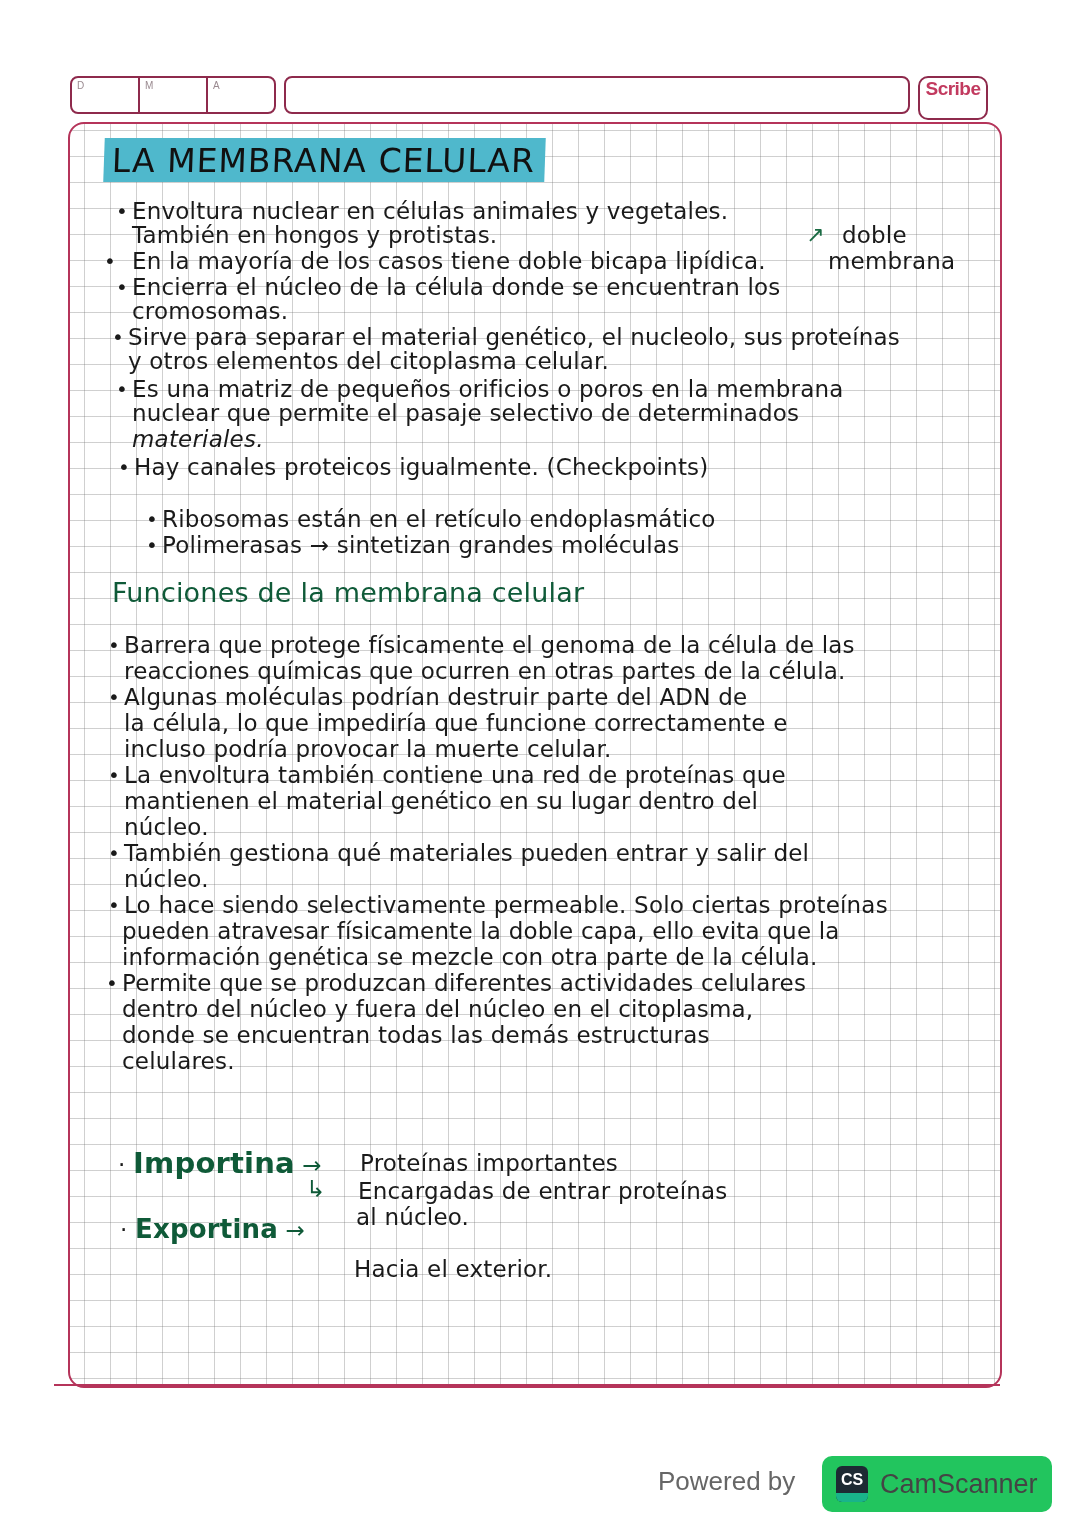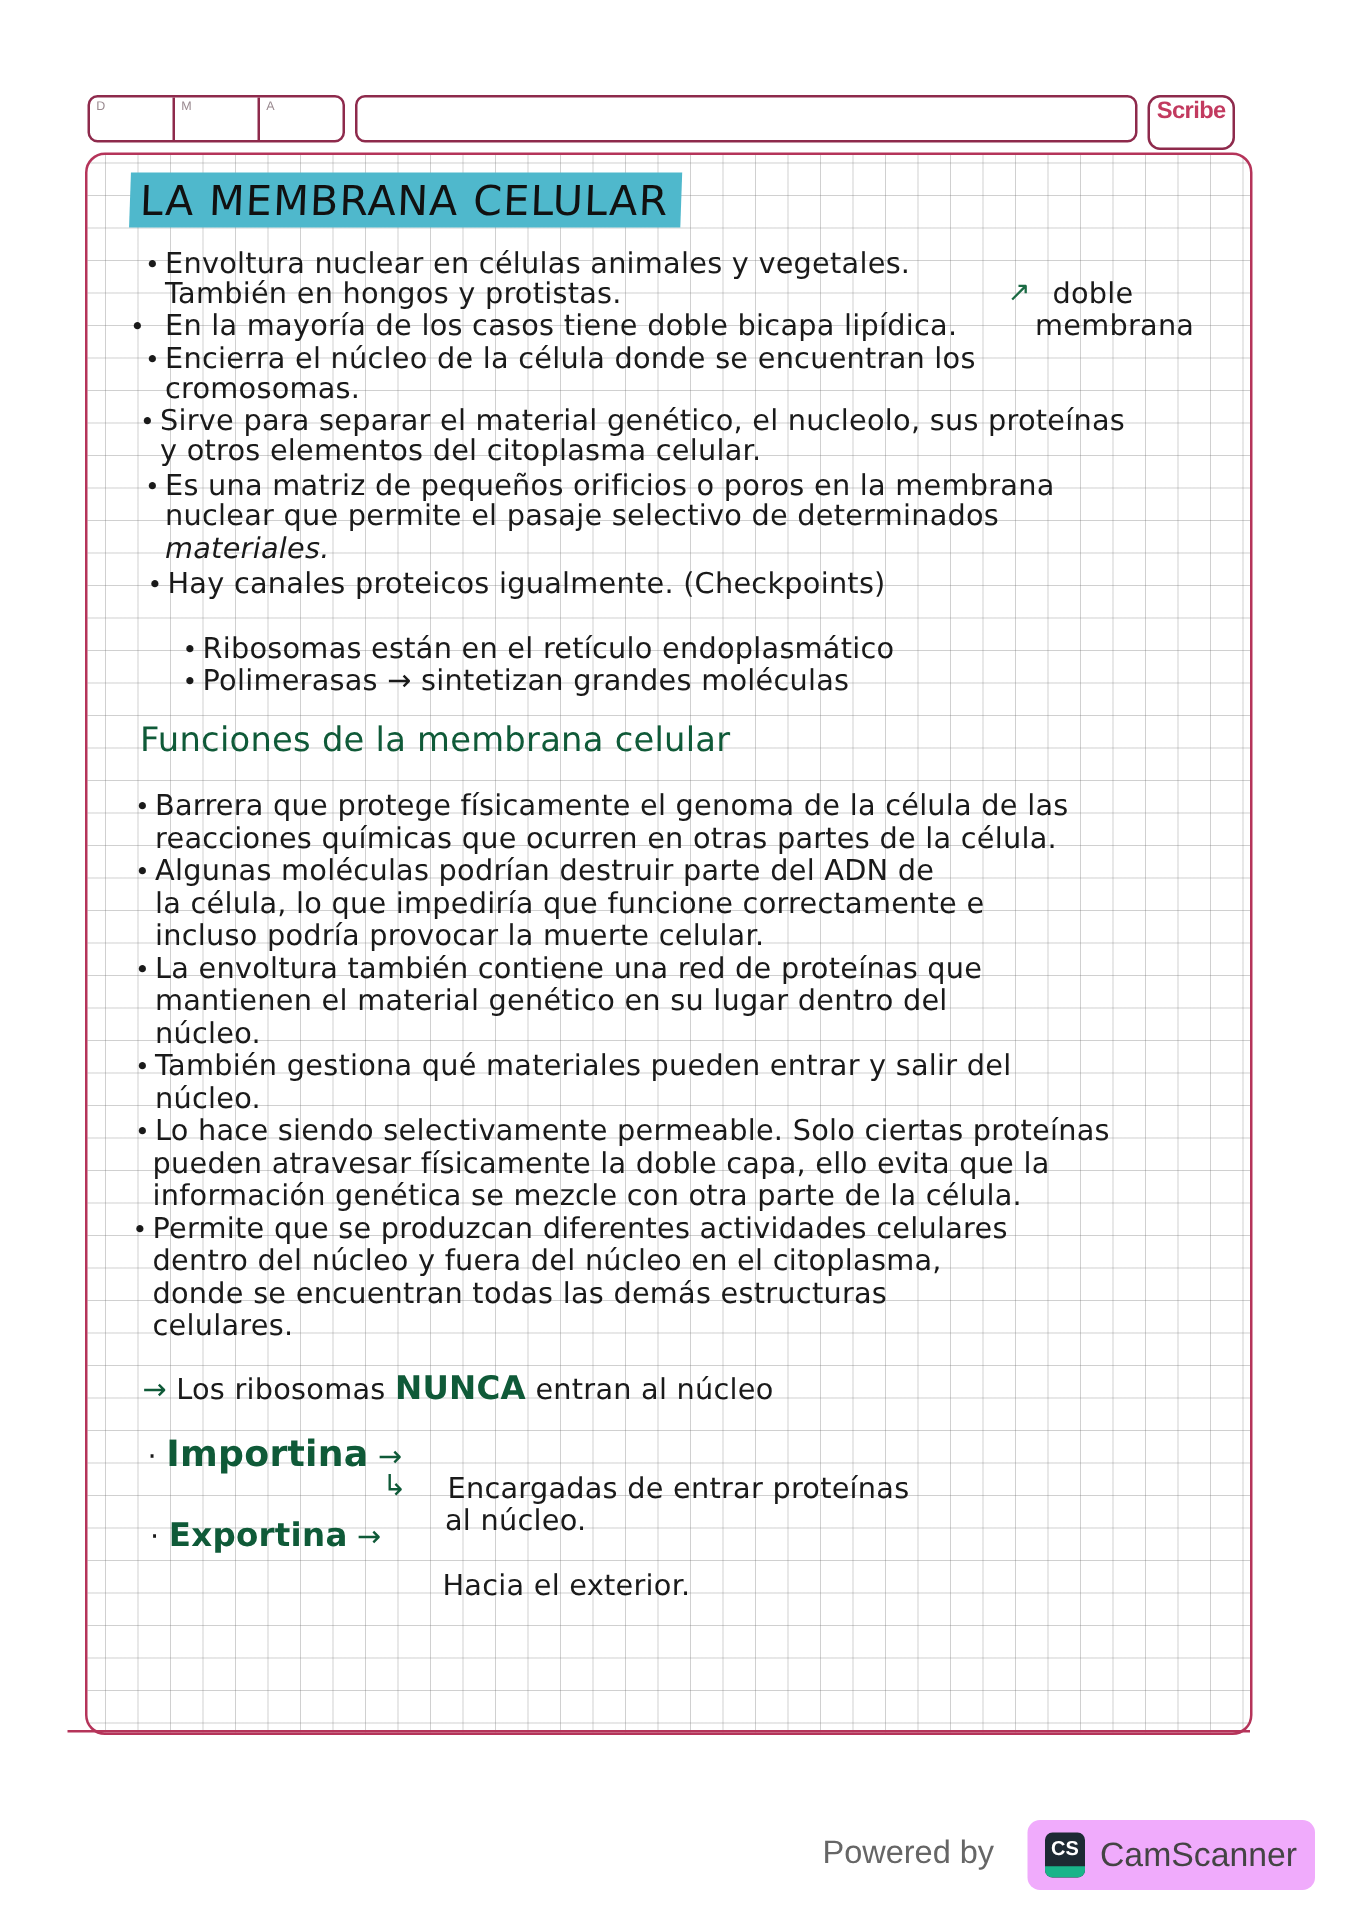--- a/index.html
+++ b/index.html
@@ -48,21 +48,21 @@
   .green { color: #0f5a38; }
   .green-bold { color: #0f5a38; font-weight: bold; }
   .section-heading { font-size: 27px; color: #0f5a38; }
   .note-green { color: #1b6b44; }
   .nunca { font-weight: bold; color: #0f5a38; font-size: 26px; }
   .sub { font-size: 16px; vertical-align: -4px; }
 
   .footer-powered { position: absolute; left: 658px; top: 1466px; font-size: 26px; color: #666; font-family: "Liberation Sans", sans-serif; }
   .footer-badge {
     position: absolute; left: 822px; top: 1456px; width: 230px; height: 56px; border-radius: 10px;
-    background: #f0abfc; display: flex; align-items: center; padding-left: 14px; box-sizing: border-box;
+    background: #22c55e; display: flex; align-items: center; padding-left: 14px; box-sizing: border-box;
   }
   .cs-logo {
     width: 32px; height: 36px; border-radius: 6px; background: #1d2a33; position: relative; overflow: hidden;
     display: flex; align-items: flex-start; justify-content: center;
   }
   .cs-logo::after { content: ""; position: absolute; left: 0; bottom: 0; width: 100%; height: 9px; background: #19b48a; }
   .cs-logo span { color: #fff; font-weight: bold; font-size: 16px; margin-top: 5px; font-family: "Liberation Sans", sans-serif; }
   .cs-name { margin-left: 12px; font-size: 27px; color: #444; font-family: "Liberation Sans", sans-serif; }
 </style>
 </head>
@@ -122,32 +122,27 @@
   <div class="line bullet" style="left:104px; top:840px;">También gestiona qué materiales pueden entrar y salir del</div>
   <div class="line" style="left:104px; top:866px;">núcleo.</div>
   <div class="line bullet" style="left:104px; top:892px;">Lo hace siendo selectivamente permeable. Solo ciertas proteínas</div>
   <div class="line" style="left:102px; top:918px;">pueden atravesar físicamente la doble capa, ello evita que la</div>
   <div class="line" style="left:102px; top:944px;">información genética se mezcle con otra parte de la célula.</div>
   <div class="line bullet" style="left:102px; top:970px;">Permite que se produzcan diferentes actividades celulares</div>
   <div class="line" style="left:102px; top:996px;">dentro del núcleo y fuera del núcleo en el citoplasma,</div>
   <div class="line" style="left:102px; top:1022px;">donde se encuentran todas las demás estructuras</div>
   <div class="line" style="left:102px; top:1048px;">celulares.</div>
 
-  <div class="line" style="left:94px; top:1098px;">
-    <span class="green">→</span>
-    <span>Los ribosomas</span>
-    <span class="nunca">NUNCA</span>
-    <span>entran al núcleo</span>
-  </div>
 
   <div class="line" style="left:98px; top:1150px;">
     <span>·</span>
     <span class="green-bold" style="font-size:29px;">Importina</span>
     <span class="green">→</span>
   </div>
+  <div class="line" style="left:340px; top:1150px;">Proteínas importantes</div>
   <div class="line green" style="left:286px; top:1176px;">↳</div>
   <div class="line" style="left:338px; top:1178px;">Encargadas de entrar proteínas</div>
   <div class="line" style="left:336px; top:1204px;">al núcleo.</div>
 
   <div class="line" style="left:100px; top:1216px;">
     <span>·</span>
     <span class="green-bold" style="font-size:26px;">Exportina</span>
     <span class="green">→</span>
   </div>
   <div class="line" style="left:334px; top:1256px;">Hacia el exterior.</div>

